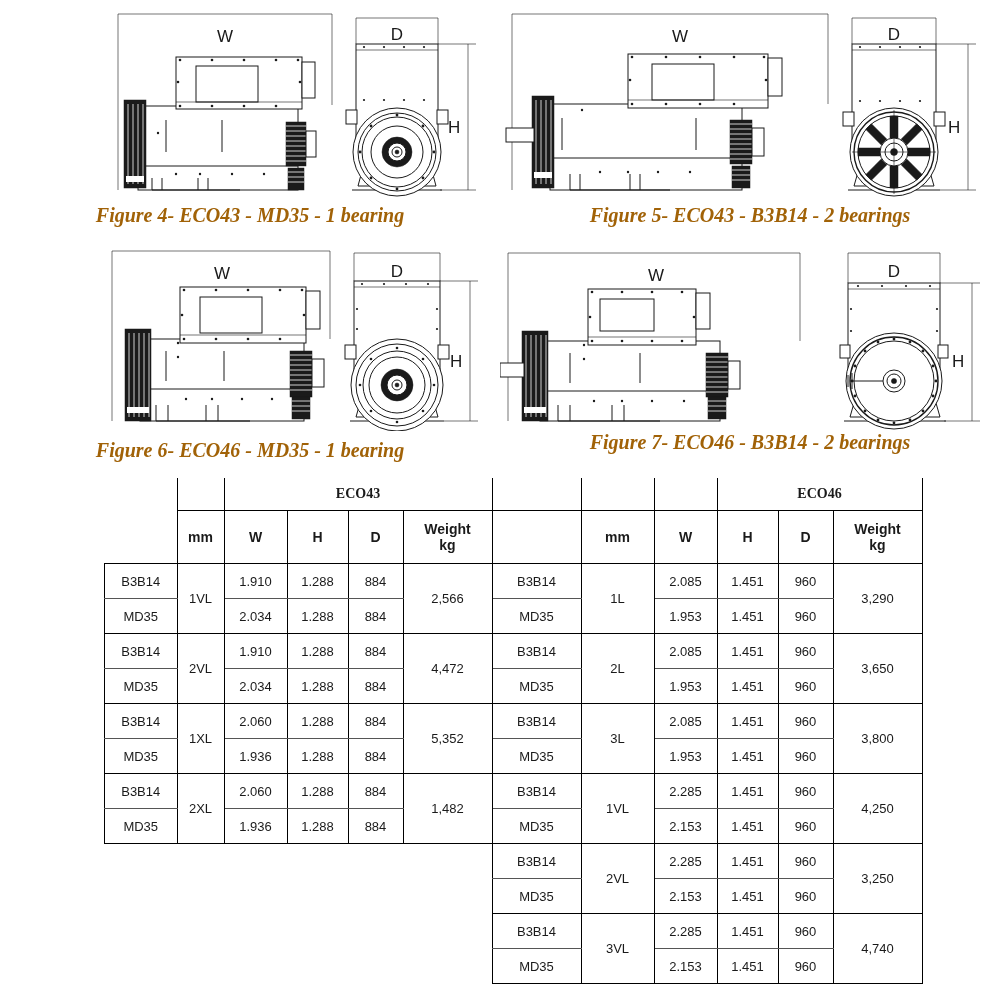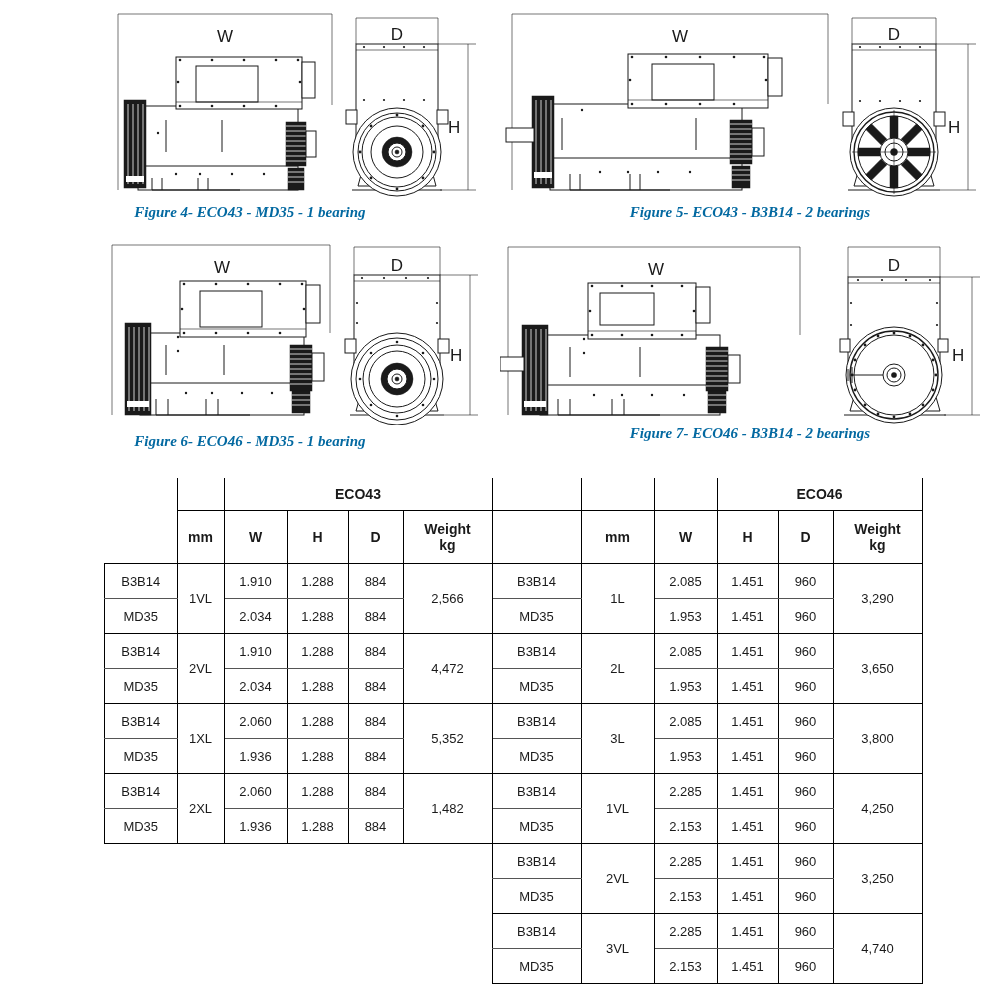--- a/index.html
+++ b/index.html
@@ -26,23 +26,23 @@
     display: flex;
     width: 1000px;
   }
   .fig-block {
     position: relative;
   }
   .fig-caption {
     font-family: "Liberation Serif", serif;
     font-style: italic;
     font-weight: bold;
-    font-size: 15px;
+    font-size: 20px;
     text-align: center;
-    color: #0369a1;
+    color: #a16207;
     white-space: nowrap;
   }
 
   
   .table-wrap {
     position: absolute;
     left: 104px;
     top: 478px;
   }
   table.dims {
@@ -58,21 +58,21 @@
     font-weight: normal;
     background: #fff;
   }
   table.dims th {
     font-weight: bold;
   }
   .hdr-group { height: 32px; font-weight: bold; font-size: 14px; }
   .hdr-unit  { height: 52px; font-weight: bold; font-size: 14px; line-height: 1.15; }
   .cell      { height: 34px; }
   .no-border { border: none !important; background: #fff !important; }
-  .nb-top    { border-top: none !important; }
+  .nb-top    { border-top: none !important; font-family: Liberation Serif, serif; }
 
   .c-type  { width: 72px; }
   .c-mm    { width: 46px; }
   .c-w     { width: 62px; }
   .c-h     { width: 60px; }
   .c-d     { width: 54px; }
   .c-wt    { width: 88px; }
   .c-gap   { width: 0px; }
 
   

